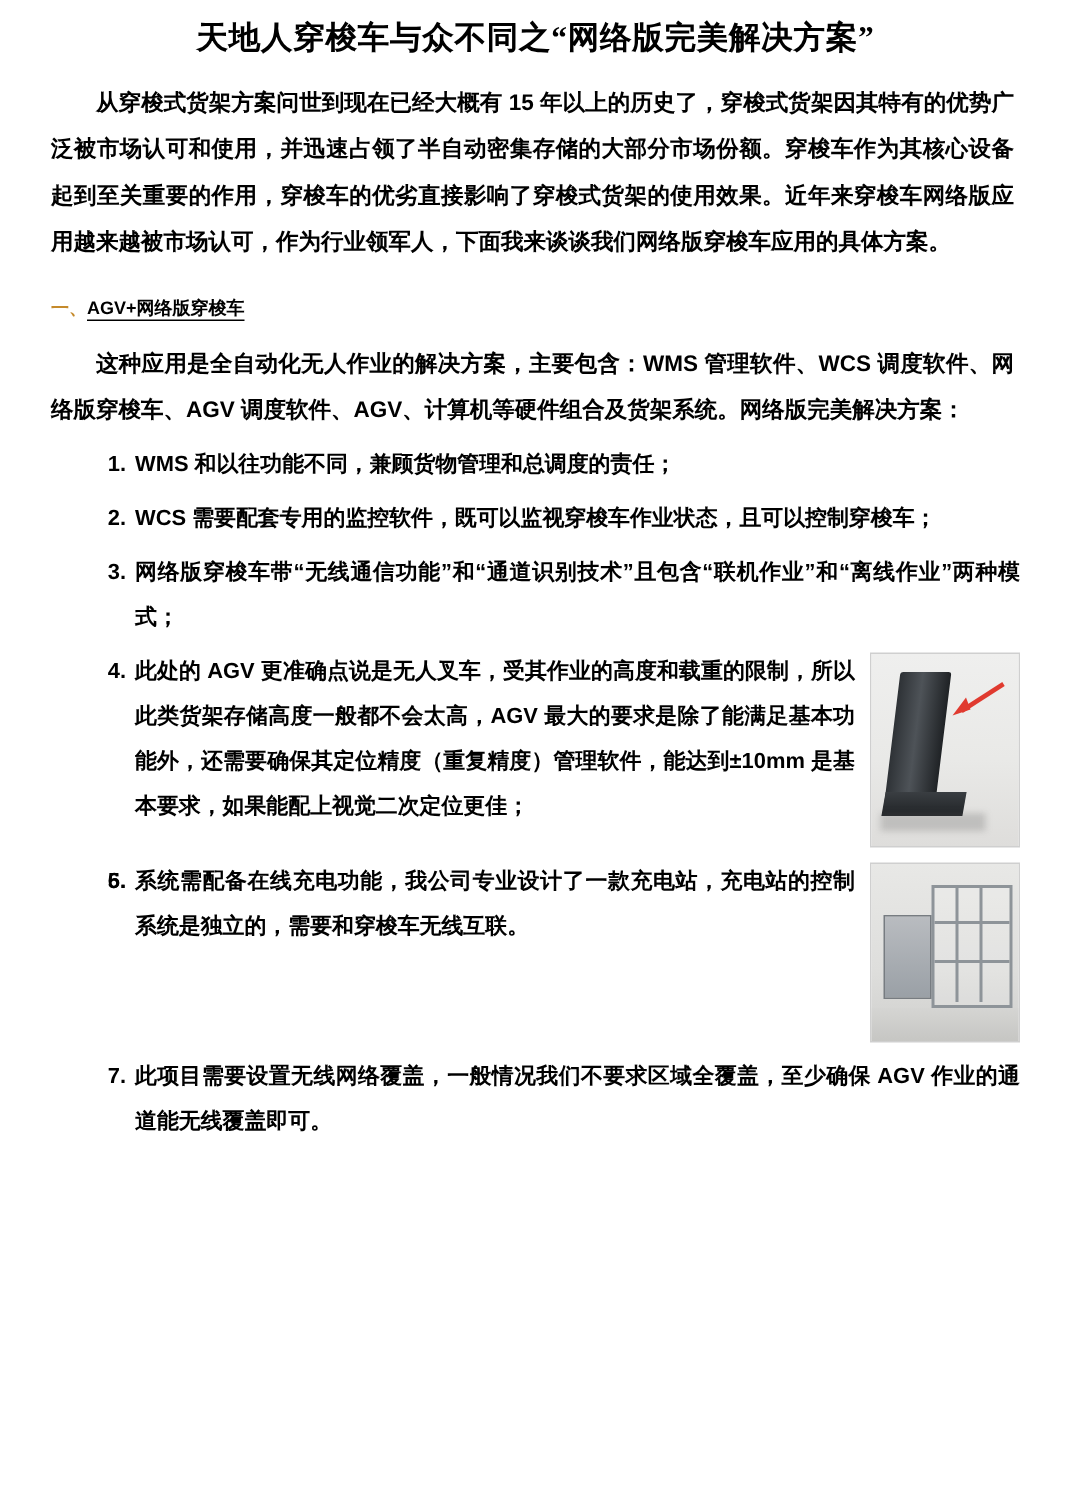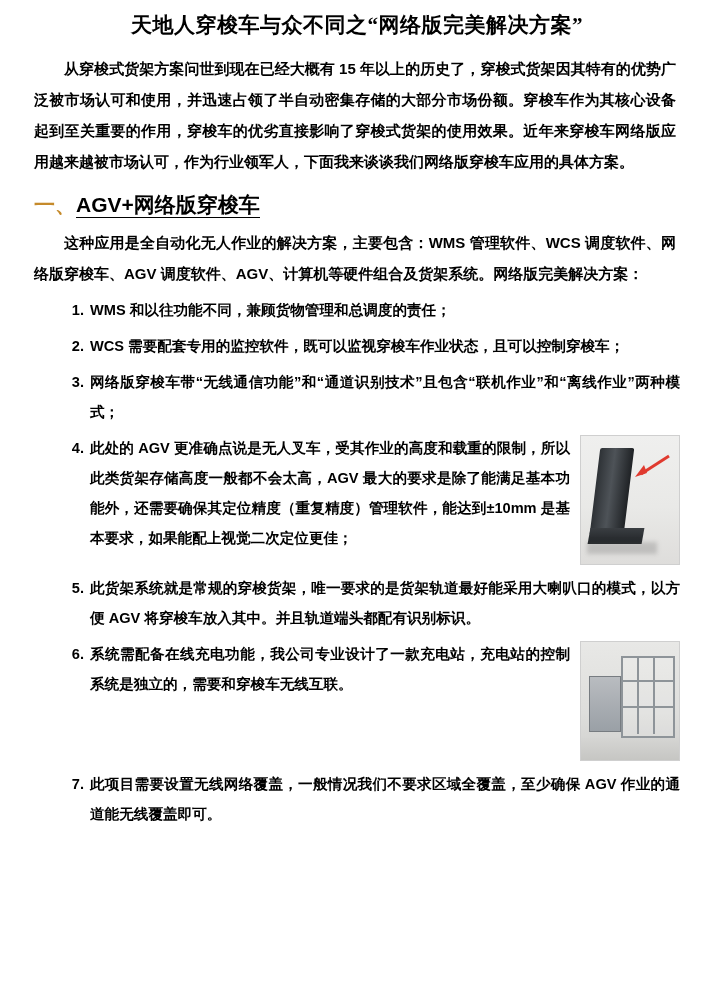--- a/index.html
+++ b/index.html
@@ -33,21 +33,21 @@
   p.para {
     font-size: 15px;
     line-height: 31px;
     margin: 0 4px 2px 0;
     text-align: justify;
     text-justify: inter-ideograph;
     text-indent: 2em;
     font-weight: bold;
   }
   h2.heading {
-    font-size: 21px;
+    font-size: 12px;
     font-weight: bold;
     margin: 14px 0 8px 0;
     line-height: 28px;
     color: #000;
   }
   h2.heading .hd-num {
     color: #c58a2b;
   }
   h2.heading .hd-text {
     border-bottom: 1px solid #000;
@@ -214,21 +214,20 @@
             <line x1="38" y1="2" x2="10" y2="20" stroke="#e03a2f" stroke-width="3"></line>
             <polygon points="4,23 16,19 13,11" fill="#e03a2f"></polygon>
           </svg>
         </div>
       </div>
       <span class="li-num">4.</span>
       <span>此处的 AGV 更准确点说是无人叉车，受其作业的高度和载重的限制，所以此类货架存储高度一般都不会太高，AGV 最大的要求是除了能满足基本功能外，还需要确保其定位精度（重复精度）管理软件，能达到±10mm 是基本要求，如果能配上视觉二次定位更佳；</span>
     </li>
     <li>
       <span class="li-num">5.</span>
-      <span>此货架系统就是常规的穿梭货架，唯一要求的是货架轨道最好能采用大喇叭口的模式，以方便 AGV 将穿梭车放入其中。并且轨道端头都配有识别标识。</span>
     </li>
     <li class="clearfix">
       <div class="wrap-img">
         <div class="img-rack">
           <div class="floor"></div>
           <div class="frame"></div>
           <div class="post" style="left:56px"></div>
           <div class="post" style="left:72px"></div>
           <div class="charger"></div>
         </div>

